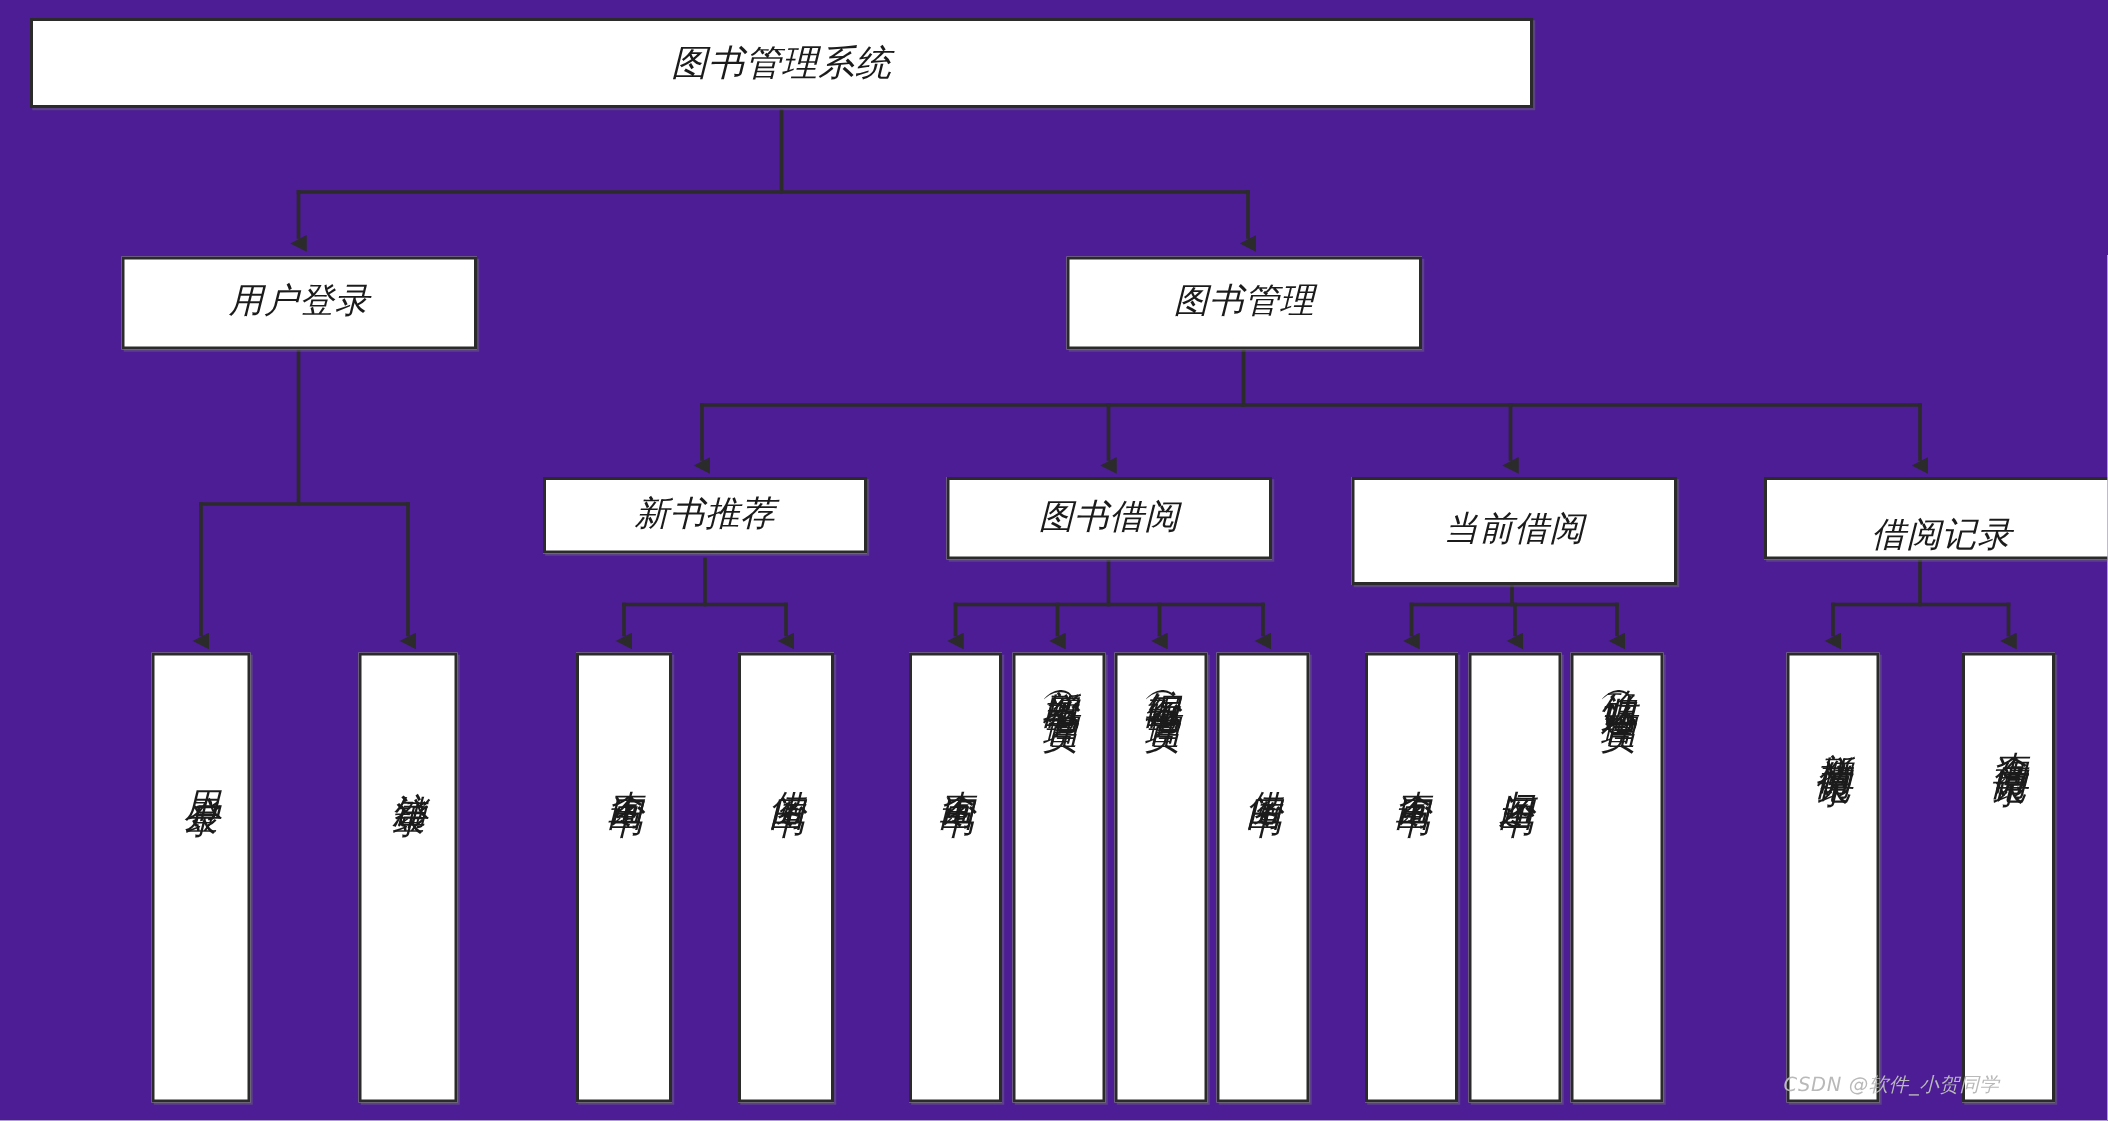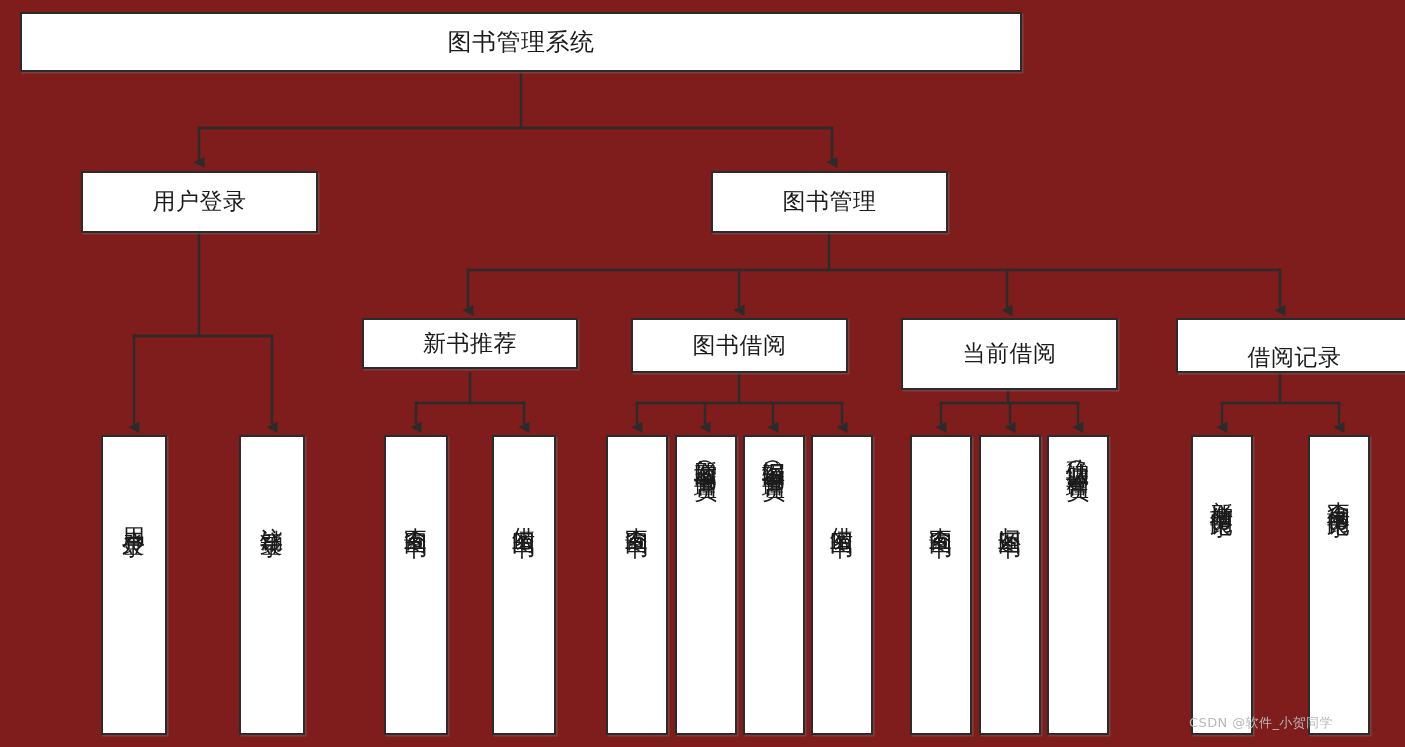--- a/index.html
+++ b/index.html
@@ -9,22 +9,23 @@
     background: #ffffff;
   }
   body {
     font-family: "DejaVu Sans", "Liberation Sans", sans-serif;
     color: #1a1a1a;
   }
   #diagram-root {
     position: relative;
     width: 1405px;
     height: 747px;
-    background: #7f1d1d;
+    background: #4c1d95;
     overflow: hidden;
+    font-style: italic;
   }
   #edge-layer {
     position: absolute;
     left: 0;
     top: 0;
     width: 1405px;
     height: 747px;
     pointer-events: none;
   }
   .node {

